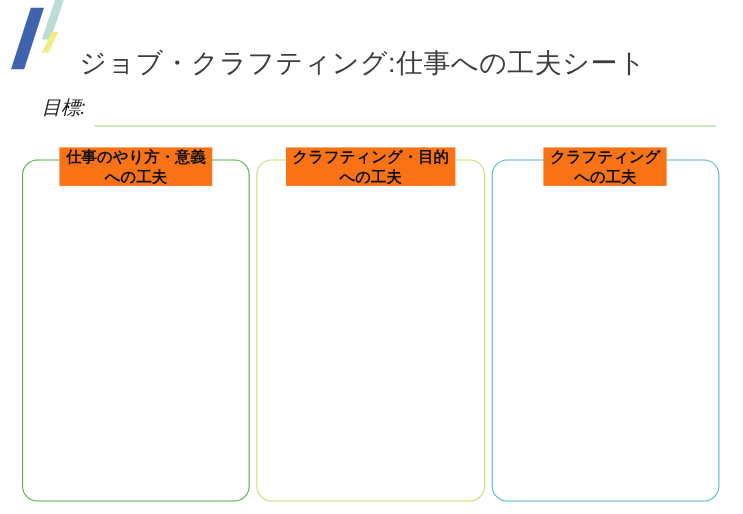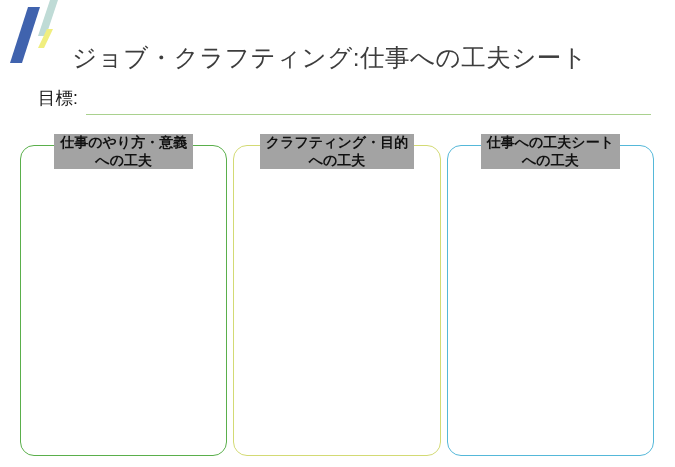--- a/index.html
+++ b/index.html
@@ -40,20 +40,21 @@
   }
 
   
   .goal-row {
     position: absolute;
     left: 38px;
     right: 24px;
     top: 86px;
     display: flex;
     align-items: center;
+    font-style: italic;
   }
   .goal-label {
     font-size: 17.5px;
     line-height: 24px;
     color: #1a1a1a;
     white-space: nowrap;
   }
   .goal-line {
     flex: 1;
     height: 0;
@@ -83,21 +84,21 @@
   .box-legend {
     position: absolute;
     top: -12px;
     left: 0;
     right: 0;
     display: flex;
     justify-content: center;
   }
   .legend-text {
     display: inline-block;
-    background: #a3a3a3;
+    background: #f97316;
     padding: 0 6px;
     font-size: 14px;
     line-height: 17.5px;
     font-weight: bold;
     color: #111111;
     text-align: center;
     white-space: nowrap;
   }
   .legend-text .line {
     display: block;
@@ -146,21 +147,21 @@
           <span class="line">クラフティング・目的</span>
           <span class="line">への工夫</span>
         </span>
       </div>
       <div class="box-content"></div>
     </section>
 
     <section class="craft-box" style="border-color: rgb(85, 184, 217);">
       <div class="box-legend">
         <span class="legend-text">
-          <span class="line">仕事への工夫シート</span>
+          <span class="line">クラフティング</span>
           <span class="line">への工夫</span>
         </span>
       </div>
       <div class="box-content"></div>
     </section>
 
   </div>
 </div>
 
 </body></html>

